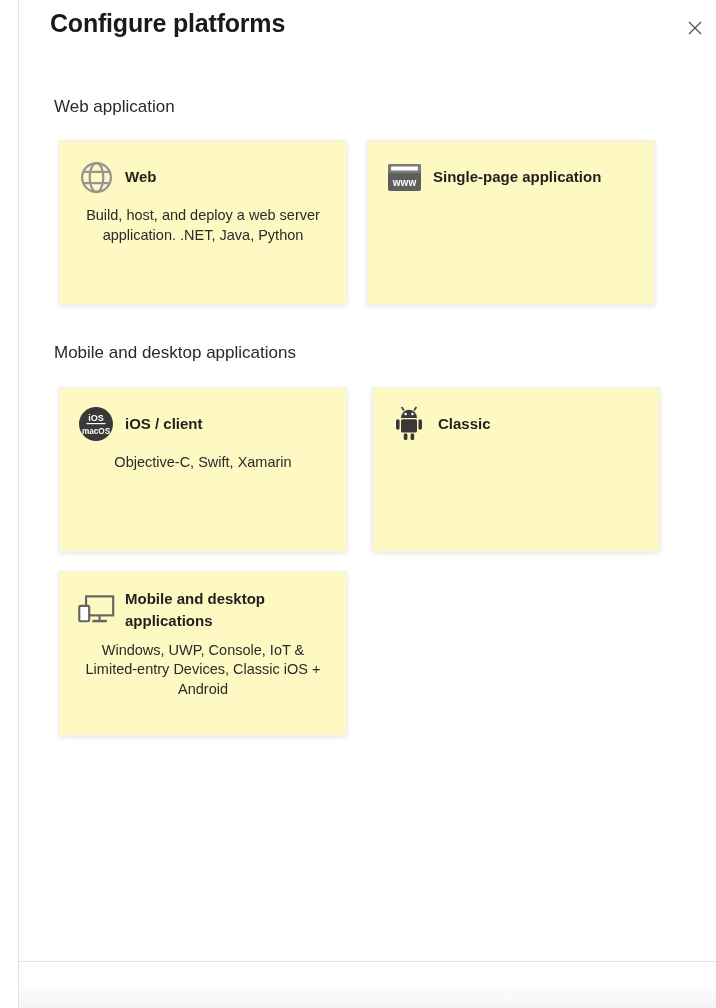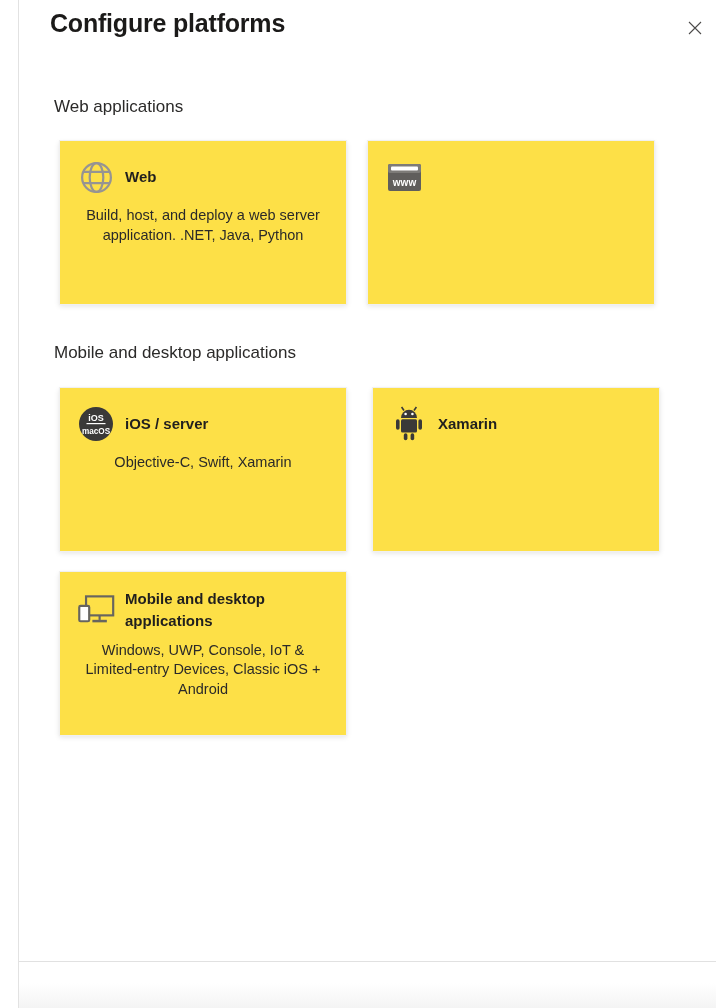--- a/index.html
+++ b/index.html
@@ -48,21 +48,21 @@
     left: 40px;
     display: grid;
     grid-template-columns: 288px 288px;
     gap: 20px;
   }
   .row-1 { top: 140px; }
   .row-2 { top: 387px; gap: 25px; }
   .row-3 { top: 571px; }
   .card {
     width: 288px; height: 165px;
-    background: #fde047;
+    background: #fef9c3;
     border: 1px solid #f0f0f0;
     box-shadow: 0 1.6px 5px rgba(0,0,0,0.10), 0 0.3px 1px rgba(0,0,0,0.06);
     padding: 16px 17px;
     cursor: pointer;
   }
   .card-head {
     display: flex;
     align-items: center;
     gap: 10px;
     min-height: 40px;
@@ -106,21 +106,21 @@
 <div class="panel">
 
   <div class="panel-title">Configure platforms</div>
 
   <button class="close-btn">
     <svg width="16" height="16" viewBox="0 0 16 16" fill="none" stroke="#4c4b4a" stroke-width="1.1">
       <path d="M2 2 L14 14 M14 2 L2 14"></path>
     </svg>
   </button>
 
-  <div class="section-header web">Web applications</div>
+  <div class="section-header web">Web application</div>
 
   <div class="card-row row-1">
 
     <div class="card">
       <div class="card-head">
         <span class="icon-box">
           <svg width="35" height="35" viewBox="0 0 36 36" fill="none" stroke="#969492" stroke-width="2.3">
             <circle cx="18" cy="18" r="14.8"></circle>
             <ellipse cx="18" cy="18" rx="7" ry="14.8"></ellipse>
             <path d="M4.5 12.2 H31.5 M4.5 23.8 H31.5"></path>
@@ -134,40 +134,41 @@
     <div class="card">
       <div class="card-head">
         <span class="icon-box">
           <svg width="33" height="27" viewBox="0 0 33 27">
             <rect x="0" y="0" width="33" height="27" rx="2" fill="#605e5c"></rect>
             <rect x="0" y="0" width="33" height="9" rx="2" fill="#7d7b78"></rect>
             <rect x="3" y="2.6" width="27" height="4" rx="1" fill="#ffffff"></rect>
             <text x="16.5" y="21.5" text-anchor="middle" font-size="10" font-weight="bold" fill="#ffffff">www</text>
           </svg>
         </span>
+        <span class="card-title">Single-page application</span>
       </div>
     </div>
 
   </div>
 
   <div class="section-header mobile">Mobile and desktop applications</div>
 
   <div class="card-row row-2">
 
     <div class="card">
       <div class="card-head">
         <span class="icon-box">
           <svg width="36" height="36" viewBox="0 0 36 36">
             <circle cx="18" cy="18" r="17" fill="#3a3938"></circle>
             <text x="18" y="14.8" text-anchor="middle" font-size="9" font-weight="bold" fill="#ffffff">iOS</text>
             <rect x="8.5" y="17" width="19" height="1.2" fill="#ffffff"></rect>
             <text x="18" y="27.5" text-anchor="middle" font-size="8.2" font-weight="bold" fill="#ffffff">macOS</text>
           </svg>
         </span>
-        <span class="card-title">iOS / server</span>
+        <span class="card-title">iOS / client</span>
       </div>
       <div class="card-desc">Objective-C, Swift, Xamarin</div>
     </div>
 
     <div class="card">
       <div class="card-head">
         <span class="icon-box">
           <svg width="30" height="40" viewBox="0 0 30 40">
             <g fill="#3a3938">
               <path d="M7 14 a8 8.2 0 0 1 16 0 z"></path>
@@ -175,21 +176,21 @@
               <rect x="2" y="15.2" width="3.6" height="10.5" rx="1.8"></rect>
               <rect x="24.4" y="15.2" width="3.6" height="10.5" rx="1.8"></rect>
               <rect x="9.8" y="29.2" width="3.6" height="7" rx="1.8"></rect>
               <rect x="16.6" y="29.2" width="3.6" height="7" rx="1.8"></rect>
             </g>
             <path d="M10 6.5 L7.6 3 M20 6.5 L22.4 3" stroke="#3a3938" stroke-width="1.6"></path>
             <circle cx="11.6" cy="10" r="1.3" fill="#ffffff"></circle>
             <circle cx="18.4" cy="10" r="1.3" fill="#ffffff"></circle>
           </svg>
         </span>
-        <span class="card-title">Xamarin</span>
+        <span class="card-title">Classic</span>
       </div>
     </div>
 
   </div>
 
   <div class="card-row row-3">
 
     <div class="card">
       <div class="card-head">
         <span class="icon-box">

